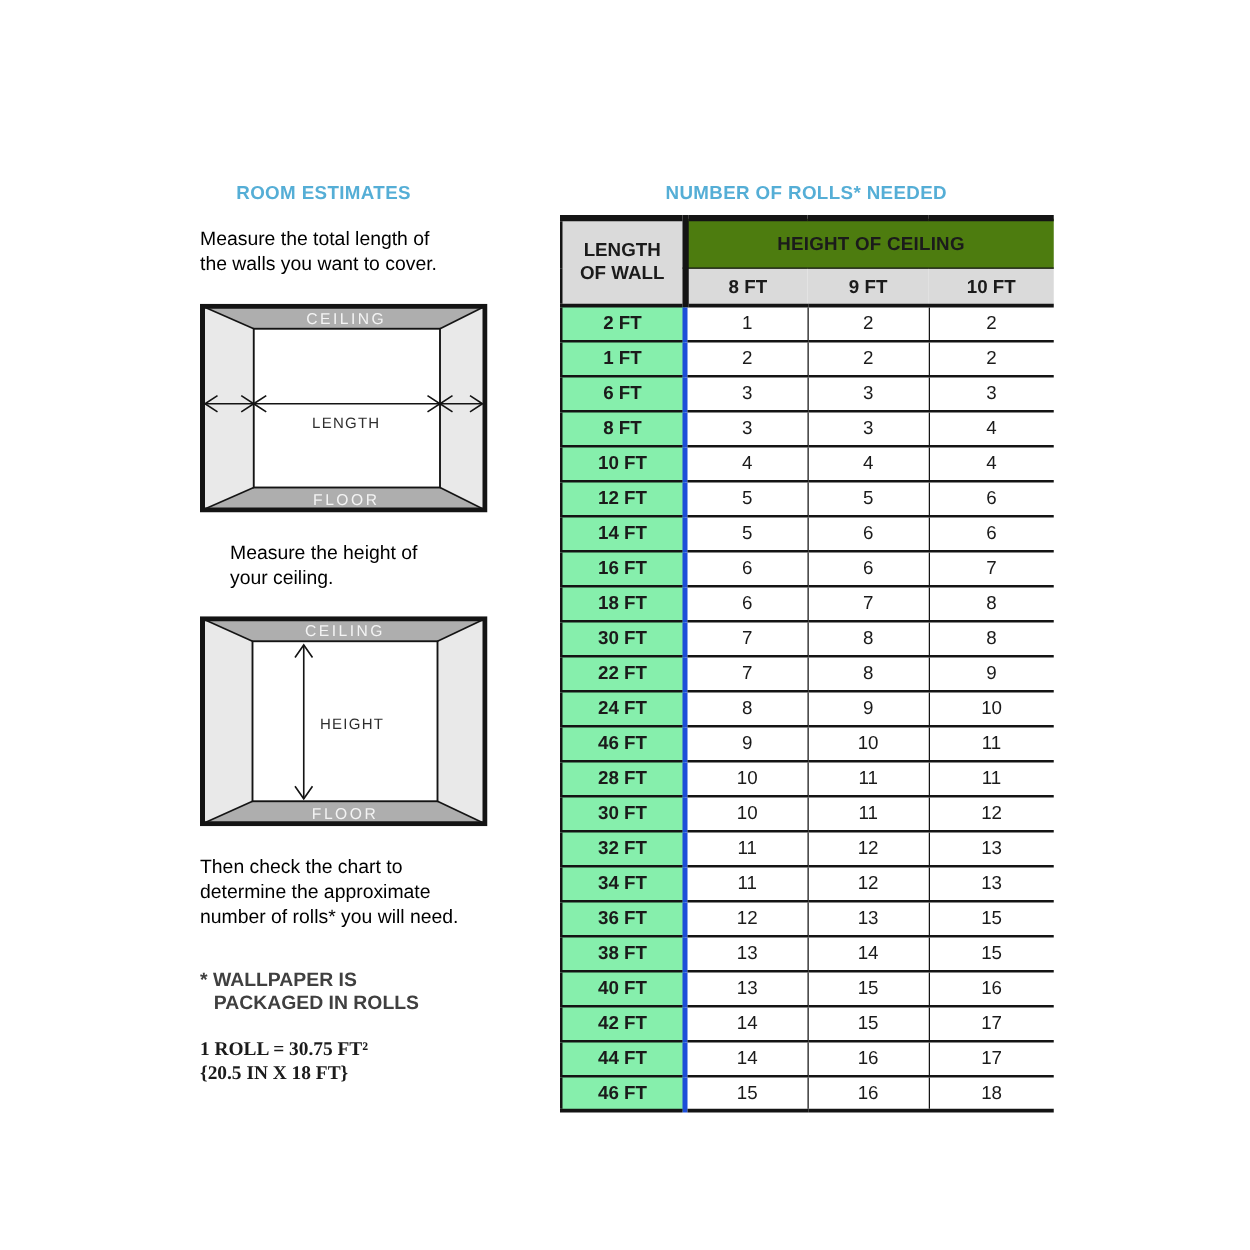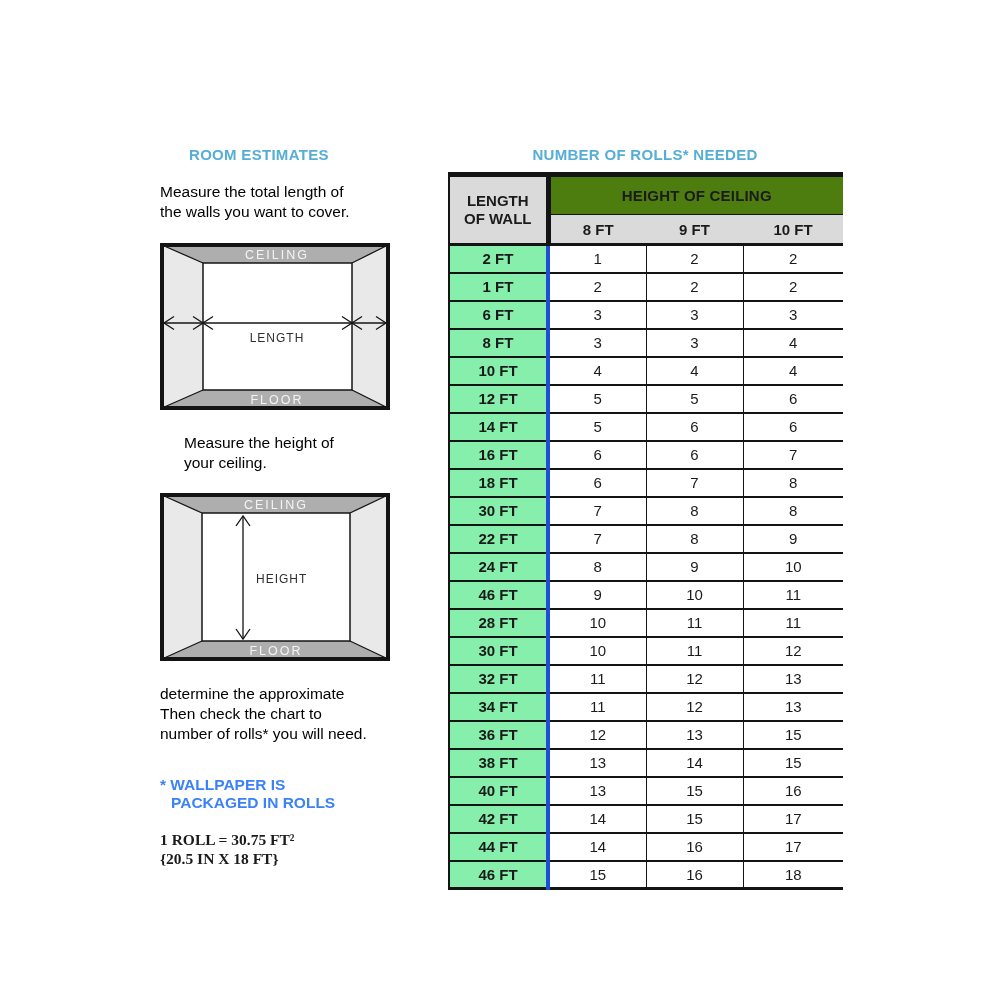--- a/index.html
+++ b/index.html
@@ -31,21 +31,21 @@
   .body-text {
     position: absolute; left: 160px;
     font-size: 15.5px; line-height: 20px; color: #000000;
   }
   .para1 { top: 182px; }
   .para2 { top: 433px; margin-left: 24px; }
   .para3 { top: 684px; }
 
   .footnote {
     position: absolute; left: 160px; top: 776px;
-    font-size: 15.5px; font-weight: bold; line-height: 18px; color: #3b82f6;
+    font-size: 15.5px; font-weight: bold; line-height: 18px; color: #404040;
   }
   .footnote .indent { padding-left: 11px; }
   .roll-info {
     position: absolute; left: 160px; top: 831px;
     font-size: 15.5px; font-weight: bold; line-height: 18.5px; color: #1b1b1b; font-family: Liberation Serif, serif;
   }
 
   .diagram { position: absolute; left: 160px; width: 230px; }
   .diagram-length { top: 243px; height: 167px; }
   .diagram-height { top: 493px; height: 168px; }
@@ -155,22 +155,22 @@
         <line x1="83" y1="23" x2="83" y2="146"></line>
         <polyline points="76,33 83,23 90,33"></polyline>
         <polyline points="76,136 83,146 90,136"></polyline>
       </g>
       <text x="96" y="90" text-anchor="start" font-size="12" letter-spacing="1" fill="#2e2e2e">HEIGHT</text>
       <rect x="2" y="2" width="226" height="164" fill="none" stroke="#141414" stroke-width="4"></rect>
     </svg>
   </div>
 
   <div class="body-text para3">
+    <div>Then check the chart to</div>
     <div>determine the approximate</div>
-    <div>Then check the chart to</div>
     <div>number of rolls* you will need.</div>
   </div>
 
   <div class="footnote">
     <div>* WALLPAPER IS</div>
     <div class="indent">PACKAGED IN ROLLS</div>
   </div>
 
   <div class="roll-info">
     <div>1 ROLL = 30.75 FT²</div>

